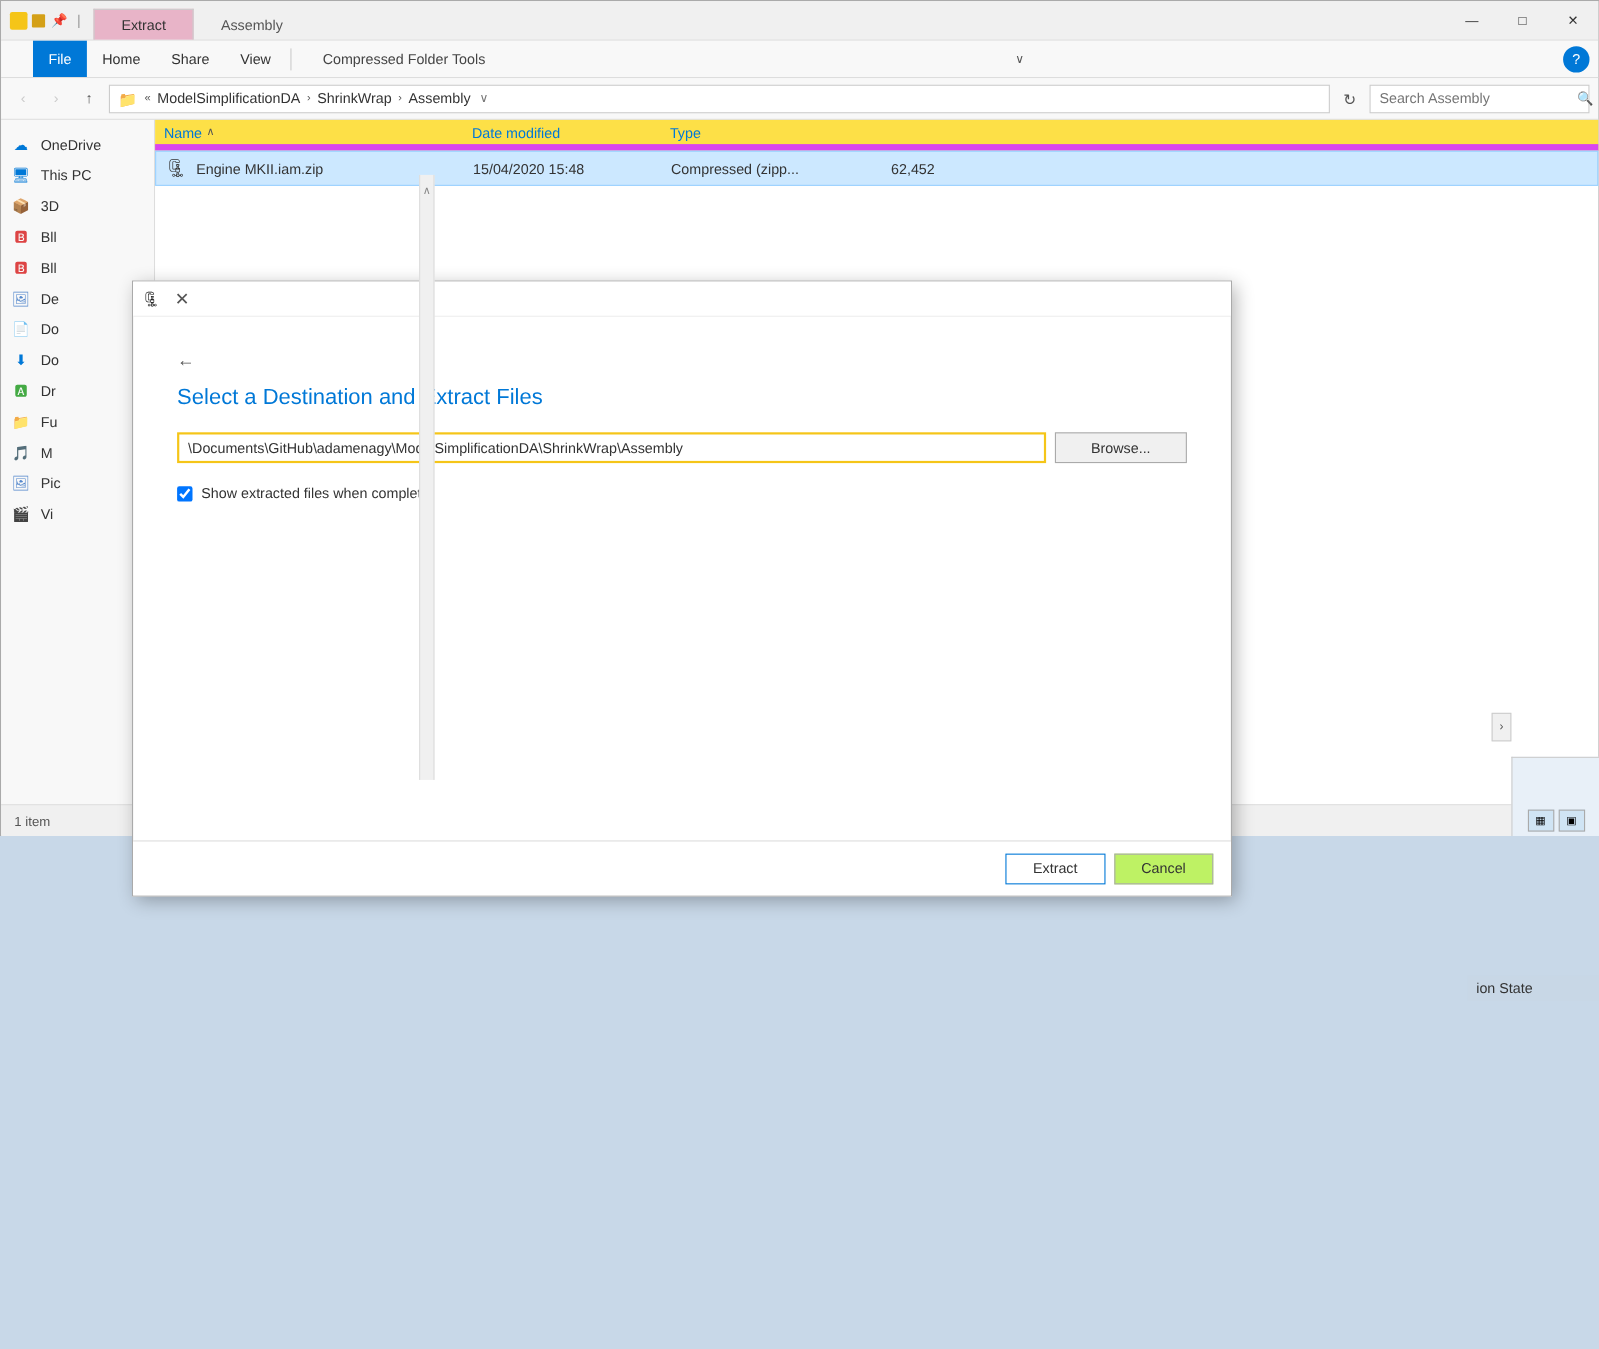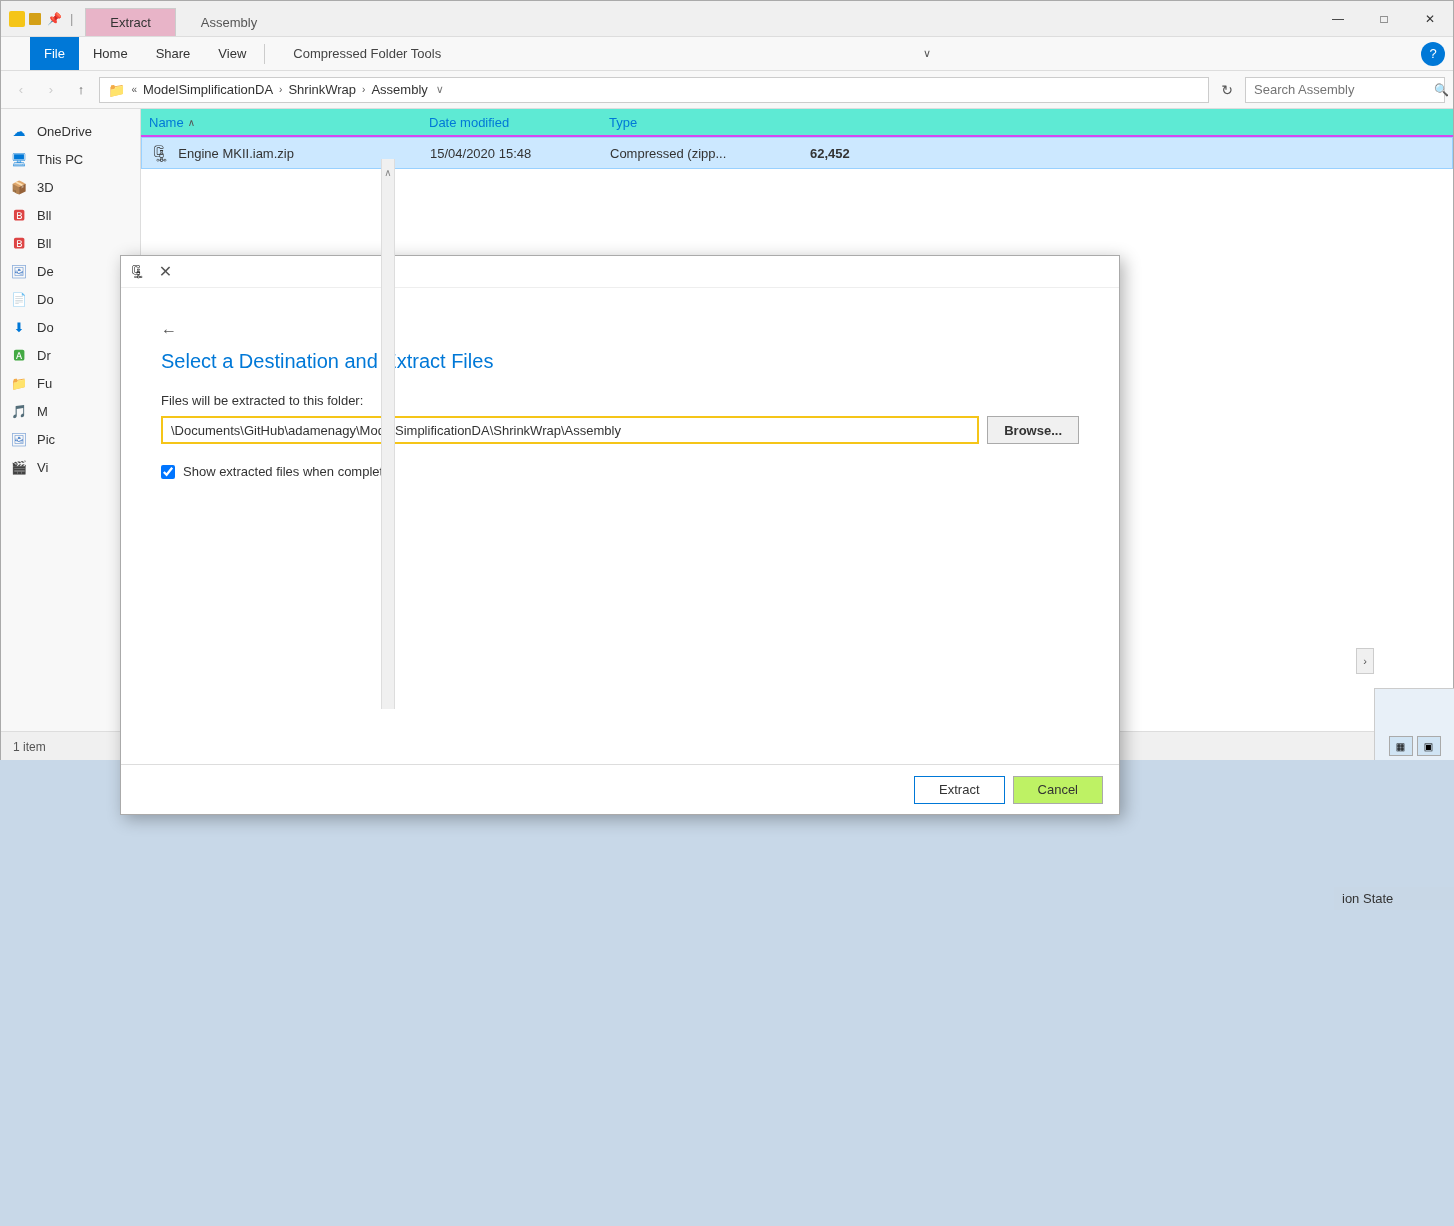--- a/index.html
+++ b/index.html
@@ -241,22 +241,22 @@
 
     
     .file-list {
       flex: 1;
       background: white;
     }
     .file-list-header {
       display: flex;
       align-items: center;
       height: 28px;
-      border-bottom: 2px solid #d946ef;
-      background: #5eead4;
+      border-bottom: 6px solid #d946ef;
+      background: #fde047;
       padding: 0 8px;
     }
     .file-col {
       display: flex;
       align-items: center;
       gap: 4px;
       cursor: pointer;
       color: #0078d7;
       font-size: 13px;
     }
@@ -280,21 +280,21 @@
       color: #333;
     }
     .file-cell-name {
       width: 280px;
       display: flex;
       align-items: center;
       gap: 8px;
     }
     .file-cell-date { width: 180px; }
     .file-cell-type { width: 200px; }
-    .file-cell-size { flex: 1; font-weight: bold; }
+    .file-cell-size { flex: 1; }
 
     
     .status-bar {
       height: 30px;
       background: #f0f0f0;
       border-top: 1px solid #ddd;
       display: flex;
       align-items: center;
       padding: 0 12px;
       font-size: 12px;
@@ -376,27 +376,26 @@
       height: 28px;
       border: 2px solid #f5c518;
       outline: none;
       padding: 0 8px;
       font-size: 13px;
       color: #333;
       background: white;
     }
     .dialog-browse-btn {
       height: 28px;
-      padding: 0 16px;
+      padding: 0 32px;
       background: #f0f0f0;
       border: 1px solid #aaa;
       font-size: 13px;
       cursor: pointer;
       color: #333;
-      font-weight: bold;
     }
     .dialog-checkbox-row {
       display: flex;
       align-items: center;
       gap: 8px;
       font-size: 13px;
       color: #333;
     }
     .dialog-checkbox-row input[type=checkbox] {
       width: 14px; height: 14px;
@@ -696,21 +695,20 @@
 
   <div class="dialog-body">
 
     <div style="display:flex; align-items:center; margin-bottom:-8px;">
       <span style="font-size:16px; color:#555; cursor:pointer; margin-right:12px;">←</span>
     </div>
 
     <div class="dialog-heading">Select a Destination and Extract Files</div>
 
     <div>
-      <div class="dialog-label">Files will be extracted to this folder:</div>
       <div class="dialog-path-row">
         <input type="text" class="dialog-path-input" style="background: white;" value="\Documents\GitHub\adamenagy\ModelSimplificationDA\ShrinkWrap\Assembly">
         <button class="dialog-browse-btn">
           <span>Browse...</span>
         </button>
       </div>
     </div>
 
     <div class="dialog-checkbox-row">
       <input type="checkbox" checked="" style="">

